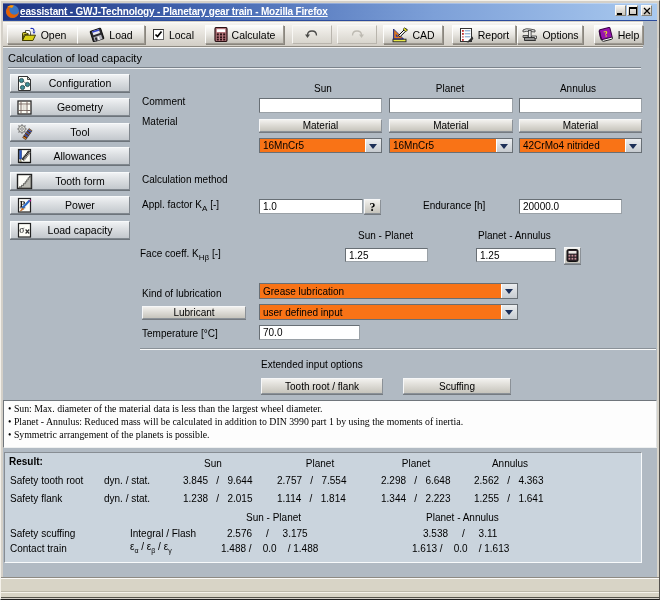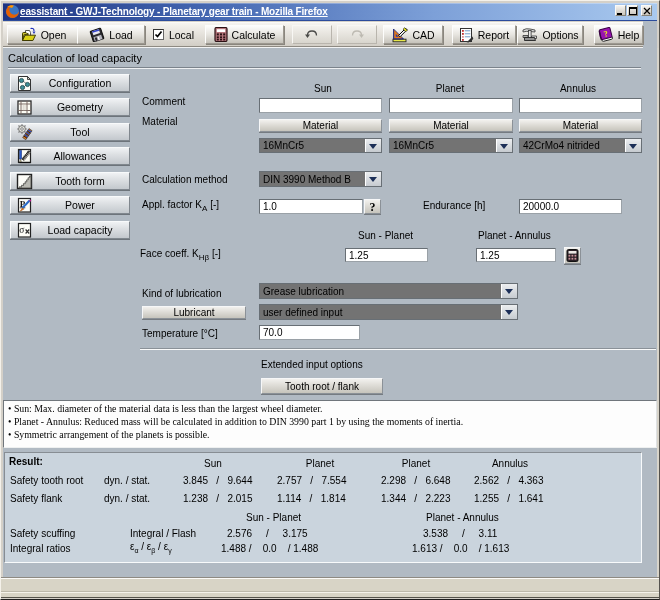--- a/index.html
+++ b/index.html
@@ -60,21 +60,21 @@
   border:1px solid #686f75; border-bottom-color:#9aa1a7; border-right-color:#9aa1a7;
   font-size:10px; line-height:13px; padding-left:3px; color:#000; }
 
 
 .mbtn { position:absolute; background:linear-gradient(#f2f1ee,#dcdad4 50%,#c6c4bc);
   border:1px solid #8b9197; border-top-color:#f6f7f8; border-left-color:#f6f7f8;
   box-shadow:0 1px 0 #757b81;
   font-size:10px; text-align:center; color:#000; }
 
 
-.cb { position:absolute; background:#737373; border:1px solid #686f75;
+.cb { position:absolute; background:#f97316; border:1px solid #686f75;
   font-size:10px; color:#000; }
 .cb .t { position:absolute; left:3px; top:1px; line-height:12px; white-space:nowrap; }
 .cb .a { position:absolute; right:0; top:0; bottom:0; width:16px;
   background:linear-gradient(#eceef0,#c6cbd0); border-left:1px solid #fff; }
 .cb .a:after { content:""; position:absolute; left:3px; top:5px;
   border:4px solid transparent; border-top:5px solid #1c2f58; }
 
 
 #warn { position:absolute; left:0px; top:352px; width:654px; height:48px;
   background:#fdfdfd; border:1px solid #70767c; border-bottom-color:#eef0f0; border-right-color:#dfe2e4;
@@ -318,24 +318,20 @@
   <div class="cb" style="left:386px;top:90px;width:124px;height:15px">
       <span class="t">16MnCr5</span>
       <span class="a"></span>
     </div>
   <div class="cb" style="left:516px;top:90px;width:123px;height:15px">
       <span class="t">42CrMo4 nitrided</span>
       <span class="a"></span>
     </div>
 
   <div class="lbl11" style="left:139px;top:126px">Calculation method</div>
-  <div class="cb" style="left:256px;top:123px;width:123px;height:16px">
-      <span class="t" style="top:2px">DIN 3990 Method B</span>
-      <span class="a"></span>
-    </div>
 
   <div class="lbl11" style="left:139px;top:151px">Appl. factor K<span style="font-size:8px;vertical-align:-3px">A</span> [-]</div>
   <div class="tf" style="left:256px;top:151px;width:104px">1.0</div>
   <div class="mbtn" style="left:361px;top:151px;width:17px;height:15px;line-height:14px;font-weight:bold;font-family:'Liberation Serif',serif;font-size:12px">?</div>
   <div class="lbl11" style="left:420px;top:152px">Endurance [h]</div>
   <div class="tf" style="left:516px;top:151px;width:103px">20000.0</div>
 
   <div class="lbl11" style="left:355px;top:182px">Sun - Planet</div>
   <div class="lbl11" style="left:475px;top:182px">Planet - Annulus</div>
   <div class="lbl11" style="left:137px;top:200px">Face coeff. K<span style="font-size:8px;vertical-align:-3px">Hβ</span> [-]</div>
@@ -366,20 +362,21 @@
       <span class="t" style="top:2px">user defined input</span>
       <span class="a"></span>
     </div>
   <div class="lbl11" style="left:139px;top:280px">Temperature [°C]</div>
   <div class="tf" style="left:256px;top:277px;width:101px">70.0</div>
 
   <div class="abs" style="left:137px;top:300px;width:516px;height:1px;background:#8a9198"></div>
   <div class="abs" style="left:137px;top:301px;width:516px;height:1px;background:#fafafa"></div>
   <div class="lbl11" style="left:258px;top:311px">Extended input options</div>
   <div class="mbtn" style="left:258px;top:330px;width:122px;height:16px;line-height:15px">Tooth root / flank</div>
+  <div class="mbtn" style="left:400px;top:330px;width:108px;height:16px;line-height:15px">Scuffing</div>
 
   <div id="warn">
     <div style="top:2px">• Sun: Max. diameter of the material data is less than the largest wheel diameter.</div>
     <div style="top:15px">• Planet - Annulus: Reduced mass will be calculated in addition to DIN 3990 part 1 by using the moments of inertia.</div>
     <div style="top:28px">• Symmetric arrangement of the planets is possible.</div>
   </div>
 
   <div id="res">
     <div class="r" style="left:4px;top:3px;font-weight:bold">Result:</div>
     <div class="r" style="left:178px;top:5px;width:60px;text-align:center">Sun</div>
@@ -402,21 +399,21 @@
     <div class="r" style="left:469px;top:40px">1.255&nbsp;&nbsp;&nbsp;/&nbsp;&nbsp;&nbsp;1.641</div>
 
     <div class="r" style="left:241px;top:59px">Sun - Planet</div>
     <div class="r" style="left:421px;top:59px">Planet - Annulus</div>
 
     <div class="r" style="left:5px;top:75px">Safety scuffing</div>
     <div class="r" style="left:125px;top:75px">Integral / Flash</div>
     <div class="r" style="left:222px;top:75px">2.576&nbsp;&nbsp;&nbsp;&nbsp;&nbsp;/&nbsp;&nbsp;&nbsp;&nbsp;&nbsp;3.175</div>
     <div class="r" style="left:418px;top:75px">3.538&nbsp;&nbsp;&nbsp;&nbsp;&nbsp;/&nbsp;&nbsp;&nbsp;&nbsp;&nbsp;3.11</div>
 
-    <div class="r" style="left:5px;top:90px">Integral ratios</div>
+    <div class="r" style="left:5px;top:90px">Contact train</div>
     <div class="r" style="left:125px;top:88px">ε<sub style="font-size:7px">α</sub> / ε<sub style="font-size:7px">β</sub> / ε<sub style="font-size:7px">γ</sub></div>
     <div class="r" style="left:216px;top:90px">1.488 /&nbsp;&nbsp;&nbsp;&nbsp;0.0&nbsp;&nbsp;&nbsp;&nbsp;/ 1.488</div>
     <div class="r" style="left:407px;top:90px">1.613 /&nbsp;&nbsp;&nbsp;&nbsp;0.0&nbsp;&nbsp;&nbsp;&nbsp;/ 1.613</div>
   </div>
 </div>
 
 <div id="status">
     <div class="groove"></div>
     <div class="dark"></div>
   </div>

